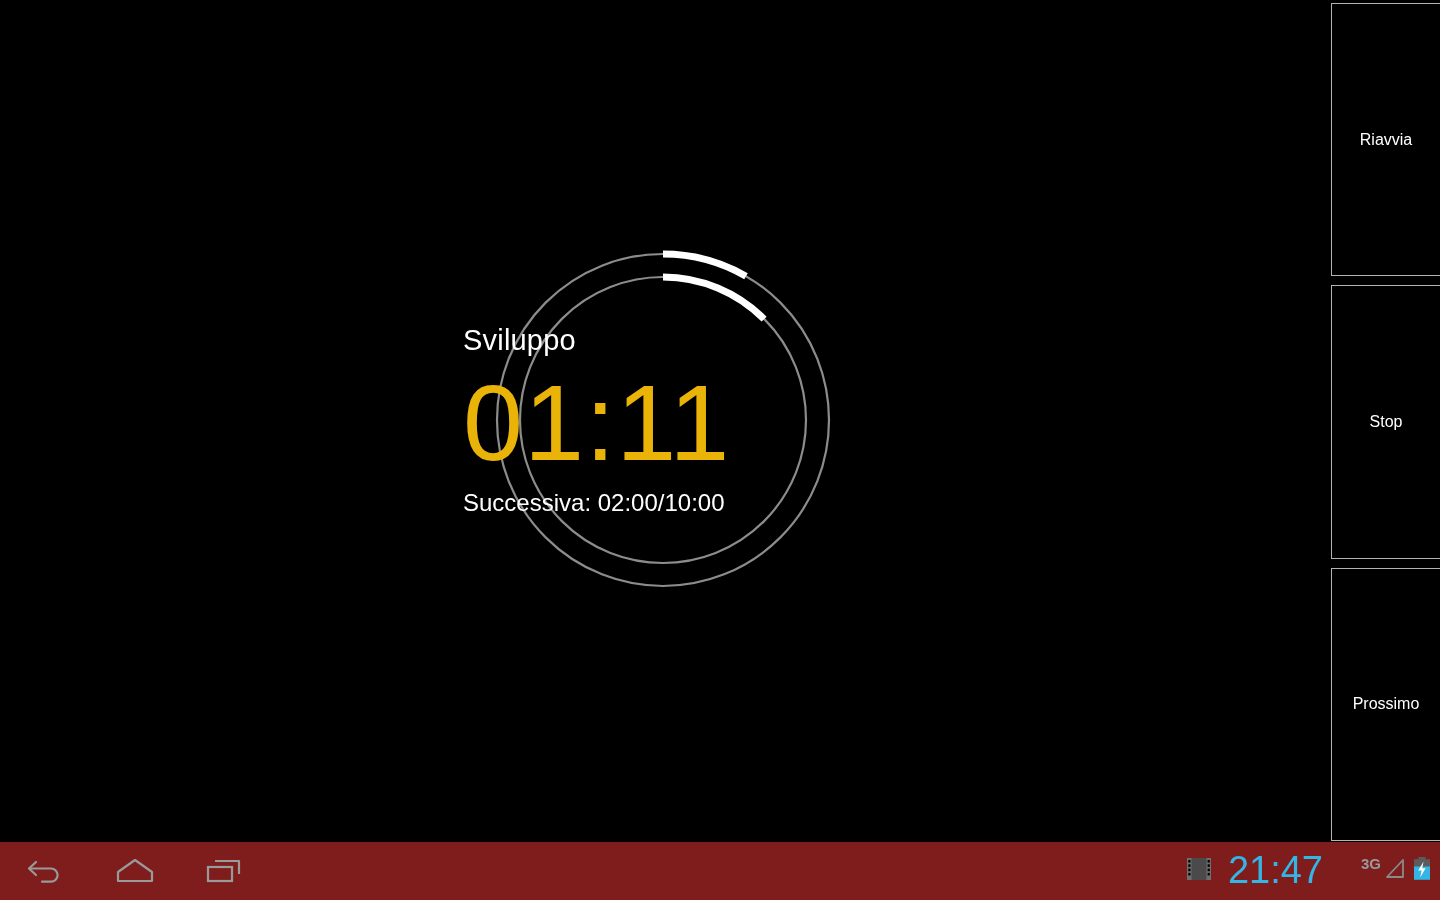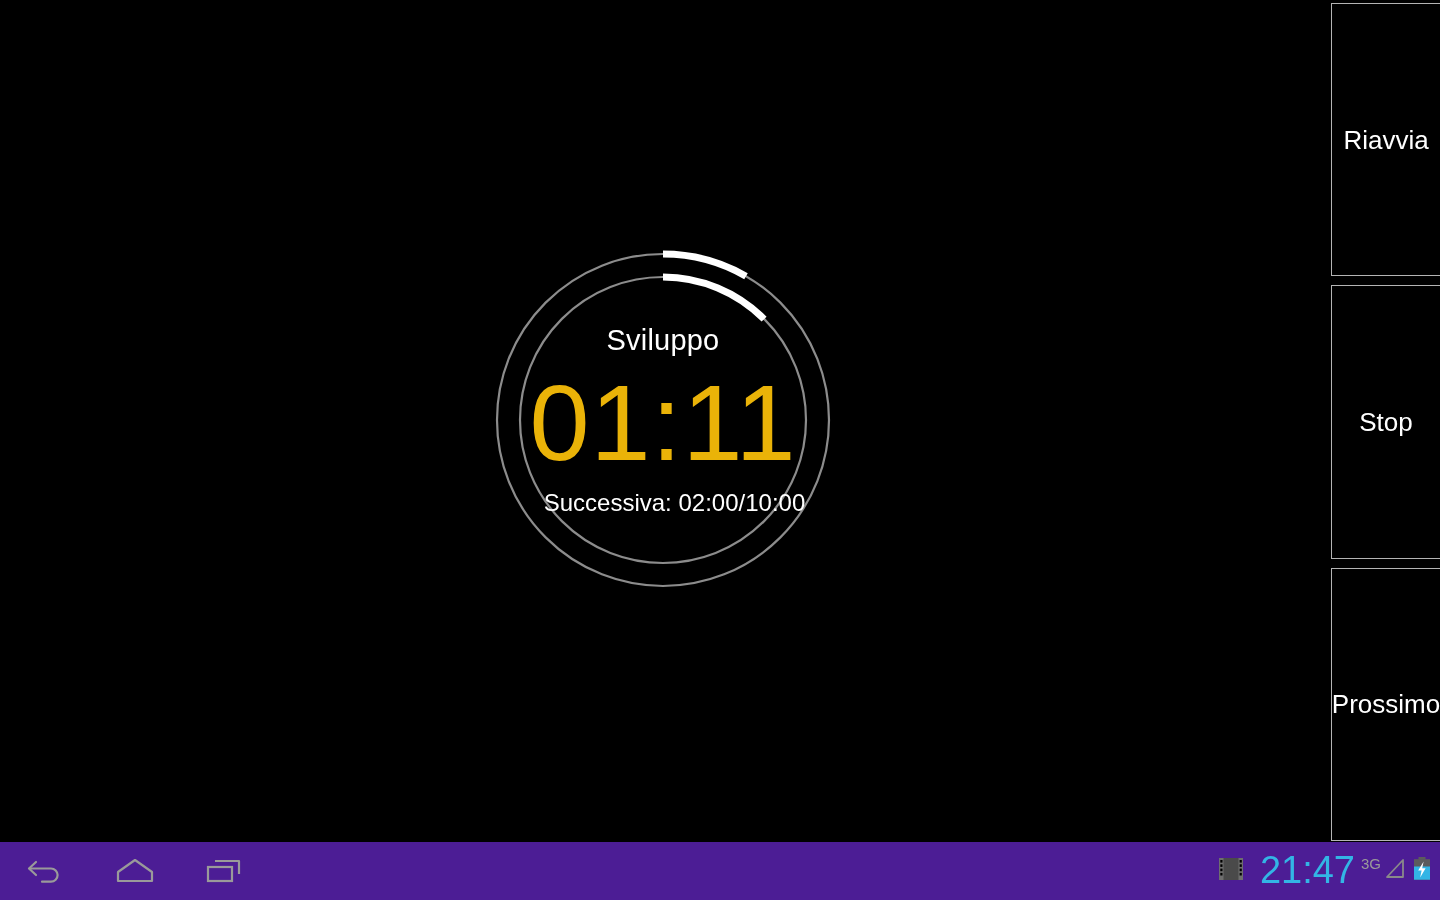--- a/index.html
+++ b/index.html
@@ -42,21 +42,20 @@
     display: block;
   }
   .dial-text-stack {
     position: absolute;
     left: -200px;
     top: -200px;
     width: 400px;
     height: 400px;
     display: flex;
     flex-direction: column;
-    align-items: center;
     justify-content: center;
     pointer-events: none;
   }
   #timer-label {
     color: #ffffff;
     font-size: 29px;
     font-weight: 400;
     line-height: 1;
     letter-spacing: 0.2px;
     margin-bottom: 14px;
@@ -69,42 +68,41 @@
     letter-spacing: 1px;
     margin-bottom: 14px;
     font-stretch: normal;
   }
   #timer-next {
     color: #ffffff;
     font-size: 24px;
     font-weight: 400;
     line-height: 1;
     letter-spacing: 0px;
-    margin-left: 23px;
   }
 
   
   #control-panel {
     position: absolute;
     left: 1331px;
     top: 3px;
     width: 120px;
     height: 838px;
     display: flex;
     flex-direction: column;
     gap: 9px;
   }
   .control-button {
     flex: 1 1 0;
     border: 1px solid #b4b4b4;
     border-right: none;
     background: #000000;
     color: #ffffff;
     font-family: "Liberation Sans", sans-serif;
-    font-size: 26px;
+    font-size: 16px;
     font-weight: 400;
     display: flex;
     align-items: center;
     justify-content: center;
     padding: 12px;
     box-sizing: border-box;
     cursor: pointer;
     width: 109px;
     overflow: hidden;
     white-space: nowrap;
@@ -114,21 +112,21 @@
     line-height: 1;
   }
 
   
   #system-bar {
     position: absolute;
     left: 0;
     bottom: 0;
     width: 1440px;
     height: 58px;
-    background: #4c1d95;
+    background: #7f1d1d;
   }
   #nav-buttons {
     position: absolute;
     left: 0;
     top: 0;
     height: 58px;
     display: flex;
     align-items: center;
   }
   .nav-btn {
@@ -156,25 +154,26 @@
     font-weight: 300;
     line-height: 1;
     letter-spacing: 0px;
     margin: 0 6px 0 14px;
     position: relative;
     top: -1px;
   }
   #signal-type-label {
     color: #9a9a9a;
     font-size: 15px;
-    font-weight: 400;
+    font-weight: 700;
     line-height: 1;
     position: relative;
     top: -8px;
     margin-right: 1px;
+    margin-left: 32px;
   }
   .status-icon { display: block; }
 </style>
 </head>
 <body>
 
 <div id="app-root">
 
   <div id="timer-dial">
 

